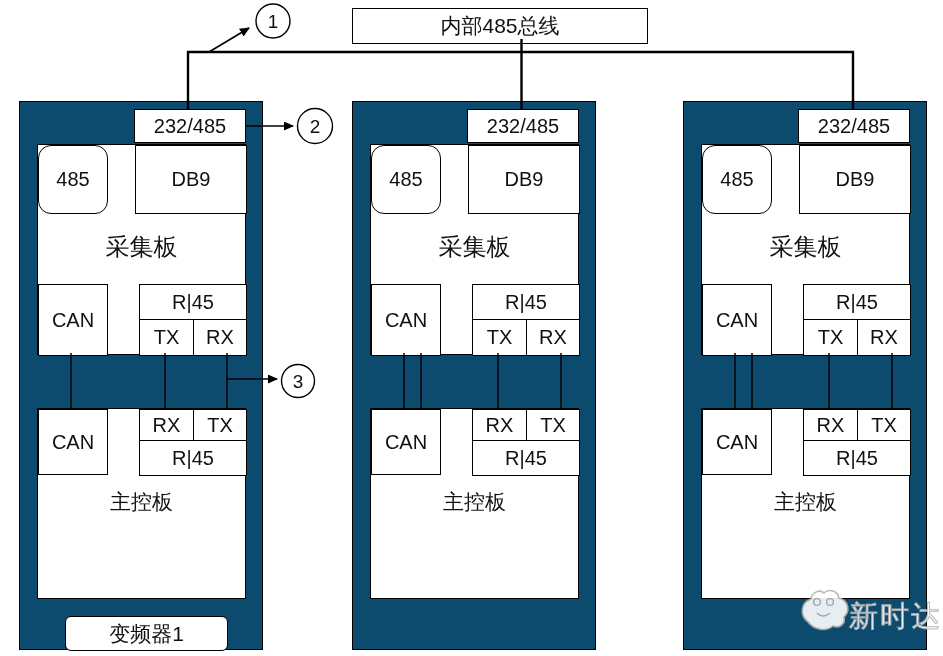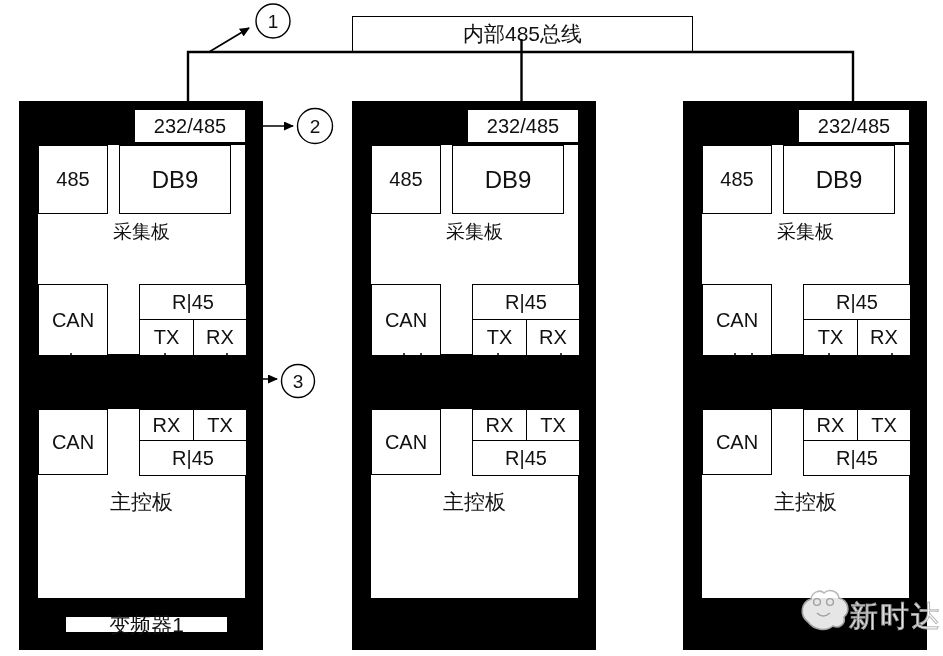--- a/index.html
+++ b/index.html
@@ -7,40 +7,40 @@
     position:relative;width:943px;height:656px;background:#fff;overflow:hidden;
     font-family:"Liberation Sans","DejaVu Sans",sans-serif;color:#111;
   }
   .box{
     position:absolute;box-sizing:border-box;border:1.4px solid #000;background:#fff;
     display:flex;align-items:center;justify-content:center;white-space:nowrap;
   }
   .strip{
     position:absolute;display:flex;align-items:center;justify-content:center;white-space:nowrap;
   }
-  .busbox{left:352px;top:16px;width:341px;height:36px;font-size:21px;}
-  .unit{position:absolute;top:101px;width:244px;height:549px;border:1.4px solid #000;box-sizing:border-box;background:#000000;}
+  .busbox{left:352px;top:8px;width:296px;height:36px;font-size:21px;}
+  .unit{position:absolute;top:101px;width:244px;height:549px;border:1.4px solid #000;box-sizing:border-box;background:#0c4a6e;}
   .pos0{left:19px}.pos1{left:352px}.pos2{left:683px}
   .gw{left:114px;top:7px;width:112px;height:34px;font-size:20px;}
   .board{position:absolute;left:17px;width:209px;border:1.4px solid #000;box-sizing:border-box;background:#fff;}
   .collector{top:42px;height:211px;}
   .mainb{top:306px;height:191px;}
-  .p485{left:0;top:0;width:70px;height:69px;font-size:20px;}
-  .db9{left:81px;top:0;width:112px;height:69px;font-size:24px;}
-  .ctitle{left:0;top:52px;width:100%;height:70px;font-size:19px;font-family:Liberation Serif, serif;}
+  .p485{left:0;top:0;width:70px;height:69px;font-size:20px;border-radius:13px;}
+  .db9{left:97px;top:0;width:112px;height:69px;font-size:20px;}
+  .ctitle{left:0;top:67px;width:100%;height:70px;font-size:24px;font-family:Liberation Serif, serif;}
   .canT{left:0;top:139px;width:70px;height:72px;font-size:20px;}
   .rj45T{left:101px;top:139px;width:108px;height:36px;font-size:20px;}
   .txT{left:101px;top:174px;width:55px;height:37px;font-size:20px;}
   .rxT{left:155px;top:174px;width:54px;height:37px;font-size:20px;}
   .canB{left:0;top:0;width:70px;height:66px;font-size:20px;}
   .rxB{left:101px;top:0;width:55px;height:32px;font-size:20px;}
   .txB{left:155px;top:0;width:54px;height:32px;font-size:20px;}
   .rj45B{left:101px;top:31px;width:108px;height:36px;font-size:20px;}
   .mtitle{left:0;top:70px;width:100%;height:46px;font-size:21px;}
-  .invl{left:45px;top:514px;width:163px;height:17px;font-size:21px;}
+  .invl{left:45px;top:514px;width:163px;height:35px;font-size:21px;border-radius:6px;}
   svg.overlay{position:absolute;left:0;top:0;pointer-events:none;z-index:5;}
   svg .ln{stroke:#000;fill:none;}
   svg .num{font-family:"Liberation Sans","DejaVu Sans",sans-serif;font-size:19px;fill:#111;text-anchor:middle;}
   svg .wm-txt{font-family:"Liberation Sans","DejaVu Sans",sans-serif;font-size:29px;letter-spacing:2px;
     fill:#ffffff;stroke:#b2b2b2;stroke-width:1;text-anchor:start;}
 </style>
 </head>
 <body>
 
 <div class="stage">

